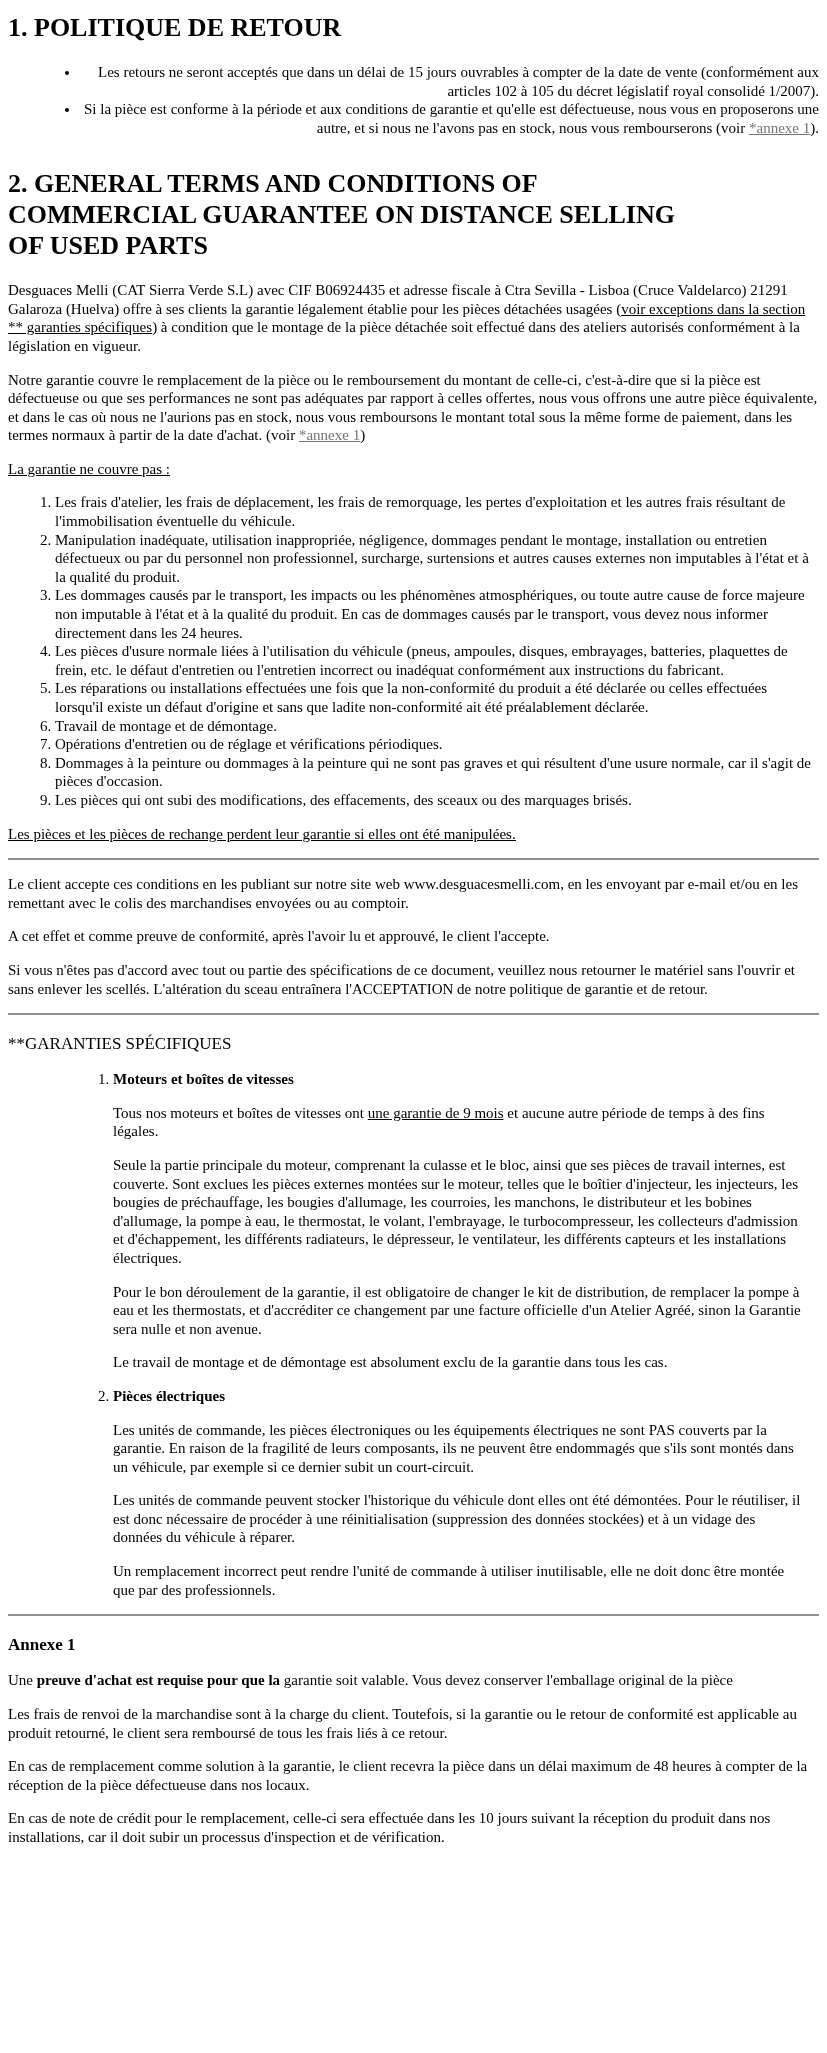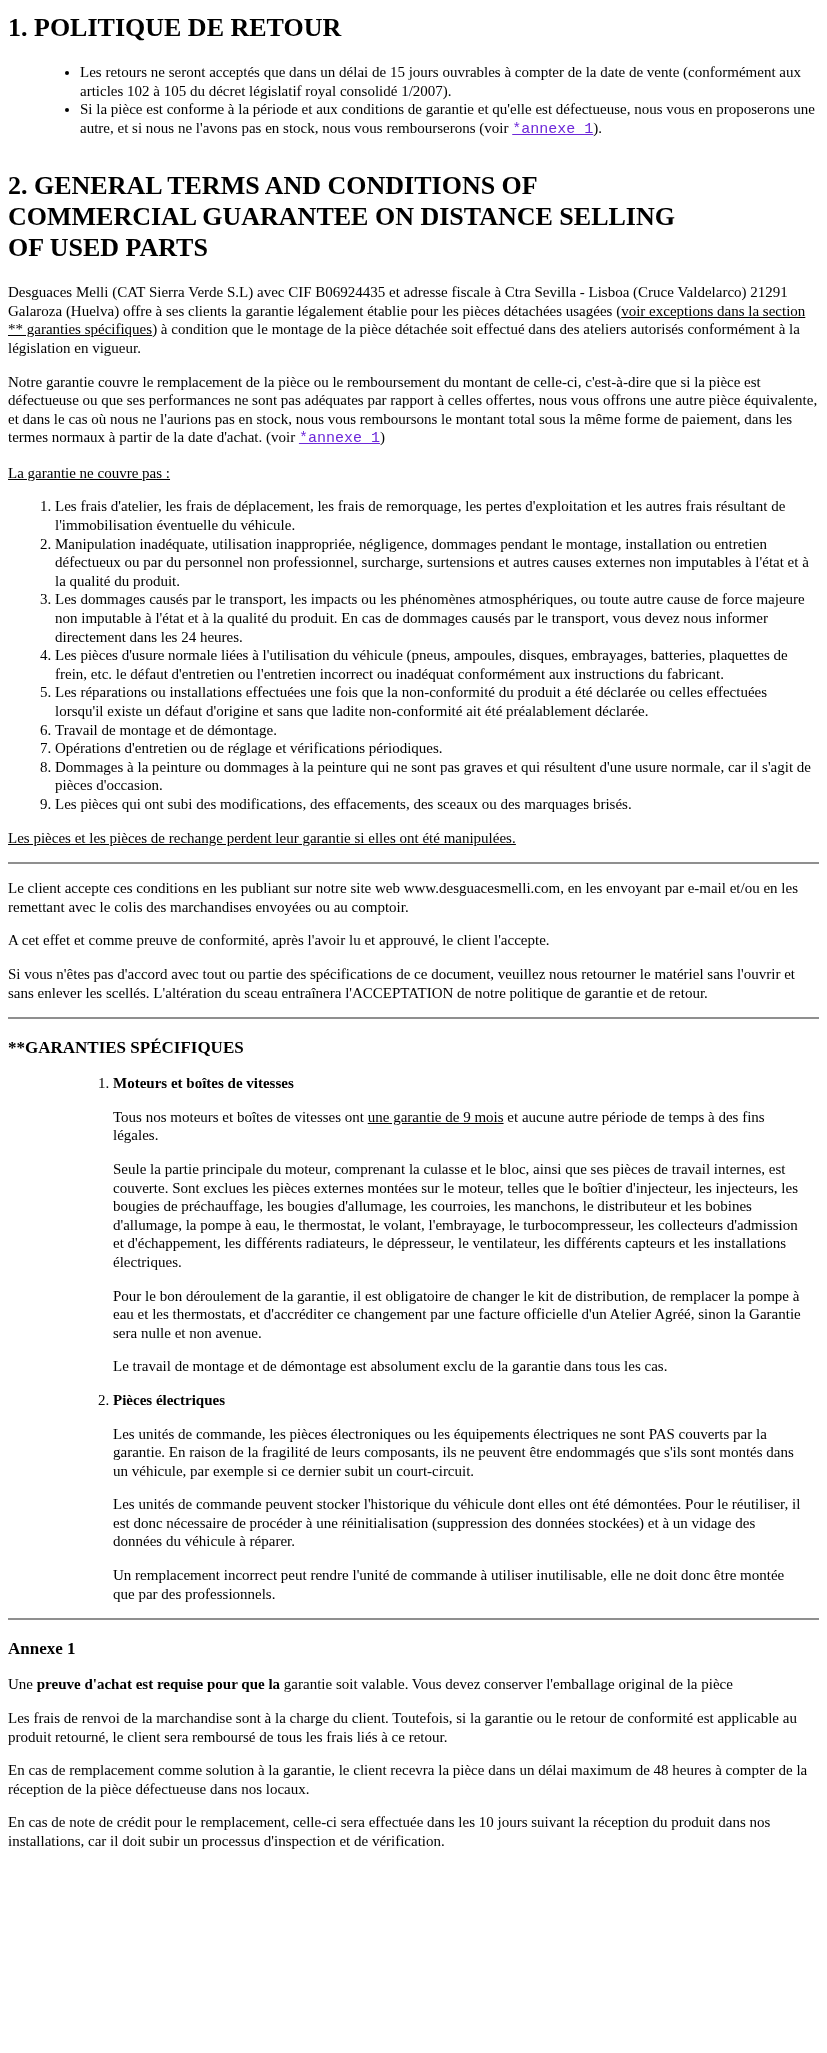--- a/index.html
+++ b/index.html
@@ -19,42 +19,43 @@
     margin: 4px 0 20px 0;
     font-weight: bold;
   }
   h1.h1-second {
     margin-top: 30px;
     max-width: 700px;
   }
   h2.specific-title {
     font-size: 17px;
     margin: 18px 0 16px 0;
-    font-weight: bold;
+    font-weight: normal;
   }
   h3.annex-title {
     font-size: 17px;
     margin: 18px 0 16px 0;
     font-weight: bold;
   }
   p { margin: 15px 0; }
   ul.return-list {
     margin: 15px 0;
     padding-left: 72px;
+    text-align: right;
   }
   ol.exclusions {
     margin: 15px 0;
     padding-left: 47px;
   }
   ol.specific {
     margin: 15px 16px;
     padding-left: 89px;
   }
   li { margin: 0; padding: 0; }
-  a { color: #6d28d9; text-decoration: underline; font-family: Liberation Mono, monospace; }
+  a { color: #737373; text-decoration: underline; }
   u { text-decoration: underline; }
   hr {
     border: none;
     border-top: 2px solid #8f8f8f;
     margin: 8px 0;
   }
   .u-heading { text-decoration: underline; margin: 15px 0; }
 </style>
 </head>
 <body>

